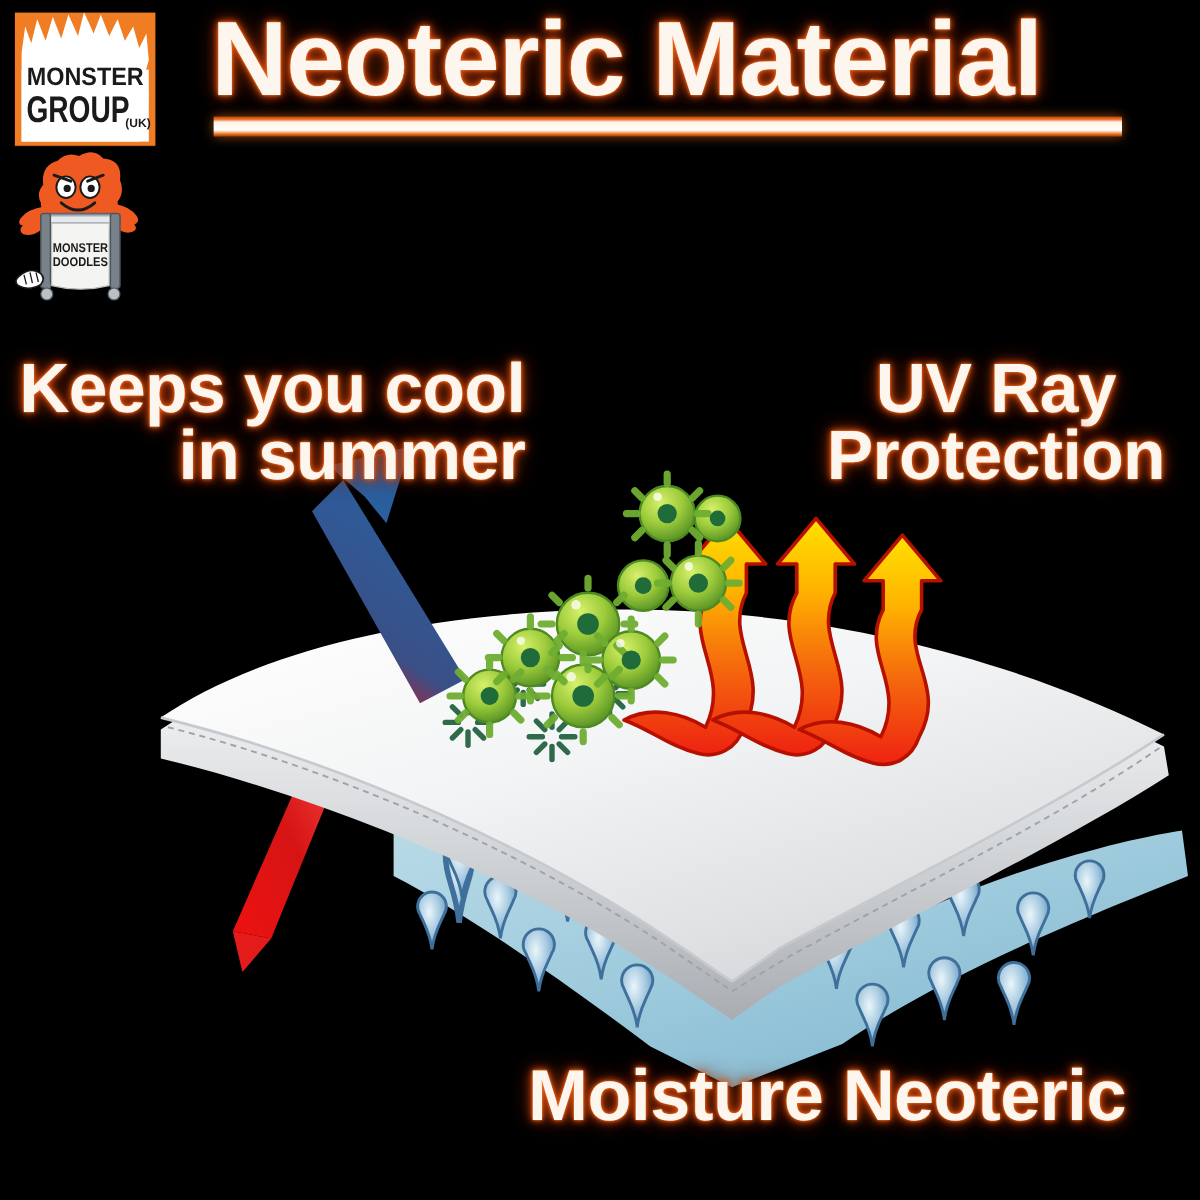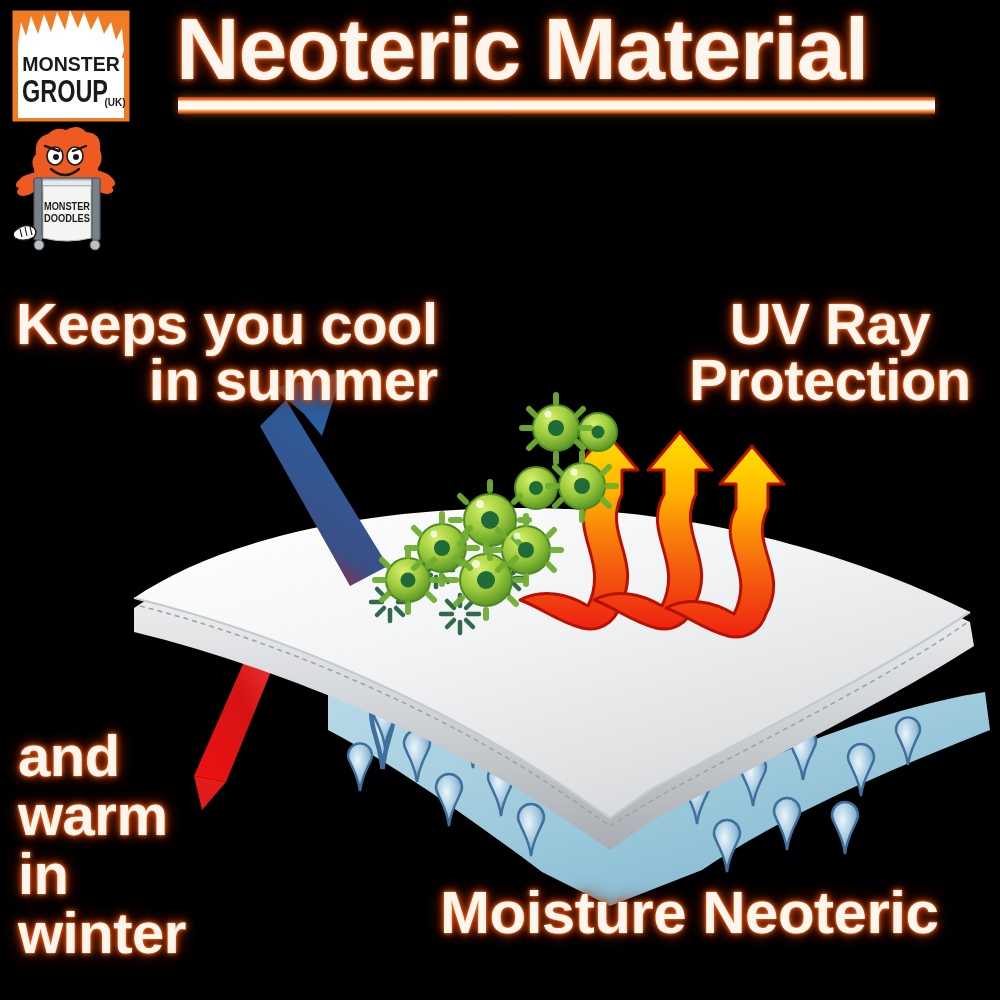--- a/index.html
+++ b/index.html
@@ -396,20 +396,16 @@
       </g>
     </svg>
   </div>
 
   <div class="promo" id="cool-text">Keeps you cool
 in summer</div>
 
   <div class="promo" id="uv-text">UV Ray
 Protection</div>
 
-  <div class="promo" id="warm-text">and
-warm
-in
-winter</div>
 
   <div class="promo" id="wicking-text">Moisture Neoteric</div>
 
 </div>
 
 </body></html>

